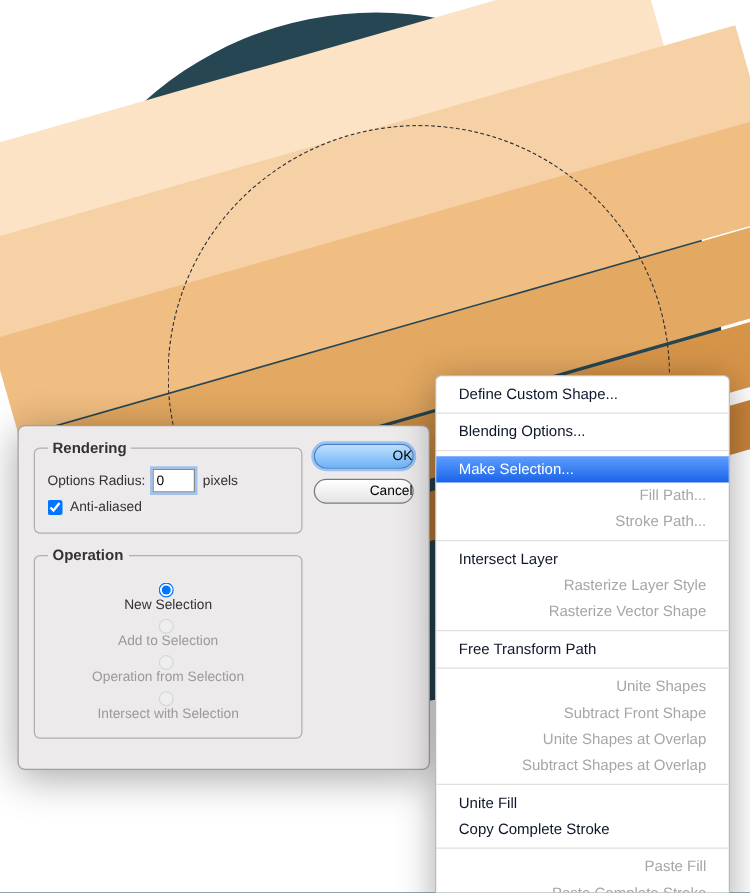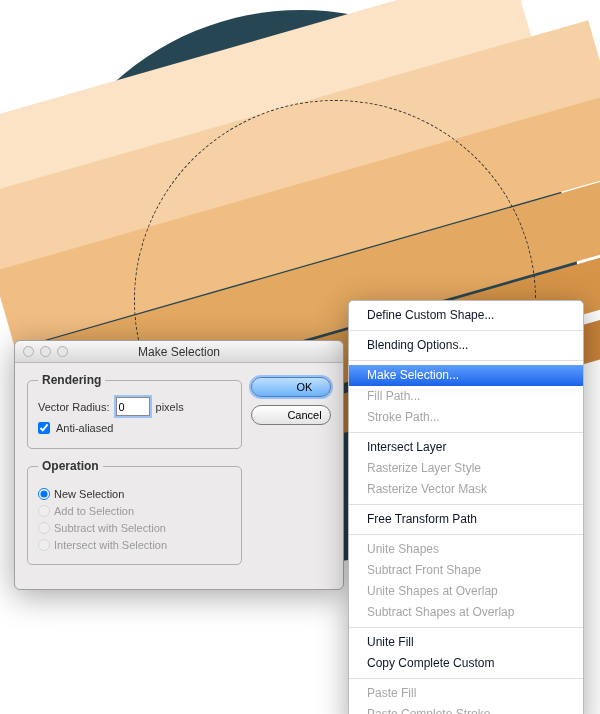--- a/index.html
+++ b/index.html
@@ -79,33 +79,33 @@
   .row{display:flex;align-items:center;gap:6px;margin-bottom:6px;}
   .row label{color:#333;}
   .row input[type="text"]{
     width:34px;height:19px;font-size:11px;
     border:1px solid #8a8a8a;border-radius:0;
     padding:1px 2px;text-align:left;
     box-shadow: 0 0 0 2px #9dc3f2;
   }
   .row input[type="checkbox"]{width:12px;height:12px;margin:0;}
   input[type="radio"]{margin:0 4px 0 0;width:12px;height:12px;}
-  .opt{display:flex;align-items:center;margin:5px 0;color:#333;}
+  .opt{display:flex;align-items:center;margin:5px 0;color:#333;flex-direction:column;}
   .opt.disabled{color:#9a9a9a;}
   .opt.disabled input{opacity:.6}
 
   .dialog-buttons{
     position:absolute; right:12px; top:14px;
     display:flex;flex-direction:column;gap:8px;
     width:80px;
   }
   .btn{
     height:20px;border-radius:10px;
     border:1px solid #7a7a7a;
-    font-size:11px;text-align:center;line-height:18px;
+    font-size:11px;text-align:right;line-height:18px;
     cursor:default;
     padding-left:27px;
   }
   .btn.default{
     background:linear-gradient(#bfe0ff,#6db3f7);
     border-color:#4a7ec2; color:#000;
     box-shadow:0 0 0 2px rgba(96,165,250,.6);
   }
   .btn.normal{
     background:linear-gradient(#ffffff,#e4e4e4);
@@ -121,21 +121,21 @@
     border-radius:5px;
     box-shadow:0 6px 30px rgba(0,0,0,.35);
     padding:4px 0;
     font-size:12px;
   }
   .menu .item{
     padding:2px 18px;
     color:#0f172a;
     line-height:17px;
   }
-  .menu .item.disabled{color:#a6a6a6;}
+  .menu .item.disabled{color:#a6a6a6;text-align:right;}
   .menu .item.highlight{
     background:linear-gradient(#5e9eff,#1a63e8);
     color:#fff;
   }
   .menu .sep{height:1px;background:#e0e0e0;margin:4px 0;}
 </style>
 </head>
 <body>
 
 <div class="illustration">
@@ -145,33 +145,25 @@
       <div class="bar" style="background: rgb(246, 209, 166); left: -40px; top: 185px; width: 640px; height: 80px;"></div>
       <div class="bar" style="background: rgb(240, 189, 130); left: -20px; top: 260px; width: 660px; height: 80px;"></div>
       <div class="bar" style="background: rgb(227, 168, 97); left: 30px; top: 330px; width: 640px; height: 70px;"></div>
       <div class="bar" style="background: rgb(214, 148, 73); left: 90px; top: 388px; width: 560px; height: 50px;"></div>
       <div class="bar" style="background: rgb(200, 130, 58); left: 160px; top: 430px; width: 480px; height: 38px;"></div>
     </div>
   <div class="sel-ellipse"></div>
 </div>
 
 <div class="dialog">
-  <div class="titlebar">
-    <div class="traffic">
-      <span></span>
-      <span></span>
-      <span></span>
-    </div>
-    <span>Make Selection</span>
-  </div>
   <div class="body">
     <fieldset>
       <legend>Rendering</legend>
       <div class="row">
-        <label>Vector Radius:</label>
+        <label>Options Radius:</label>
         <input type="text" value="0" style="">
         <label>pixels</label>
       </div>
       <div class="row">
         <input type="checkbox" checked="" style="">
         <label>Anti-aliased</label>
       </div>
     </fieldset>
 
     <fieldset>
@@ -180,21 +172,21 @@
           <label class="opt">
             <input type="radio" name="op" checked="" style="">
             <span>New Selection</span>
           </label>
           <label class="opt disabled">
             <input type="radio" name="op" disabled="" style="">
             <span>Add to Selection</span>
           </label>
           <label class="opt disabled">
             <input type="radio" name="op" disabled="" style="">
-            <span>Subtract with Selection</span>
+            <span>Operation from Selection</span>
           </label>
           <label class="opt disabled">
             <input type="radio" name="op" disabled="" style="">
             <span>Intersect with Selection</span>
           </label>
         </div>
     </fieldset>
 
     <div class="dialog-buttons">
       <div class="btn default">OK</div>
@@ -207,27 +199,27 @@
     <div class="item">Define Custom Shape...</div>
     <div class="sep"></div>
     <div class="item">Blending Options...</div>
     <div class="sep"></div>
     <div class="item highlight">Make Selection...</div>
     <div class="item disabled">Fill Path...</div>
     <div class="item disabled">Stroke Path...</div>
     <div class="sep"></div>
     <div class="item">Intersect Layer</div>
     <div class="item disabled">Rasterize Layer Style</div>
-    <div class="item disabled">Rasterize Vector Mask</div>
+    <div class="item disabled">Rasterize Vector Shape</div>
     <div class="sep"></div>
     <div class="item">Free Transform Path</div>
     <div class="sep"></div>
     <div class="item disabled">Unite Shapes</div>
     <div class="item disabled">Subtract Front Shape</div>
     <div class="item disabled">Unite Shapes at Overlap</div>
     <div class="item disabled">Subtract Shapes at Overlap</div>
     <div class="sep"></div>
     <div class="item">Unite Fill</div>
-    <div class="item">Copy Complete Custom</div>
+    <div class="item">Copy Complete Stroke</div>
     <div class="sep"></div>
     <div class="item disabled">Paste Fill</div>
     <div class="item disabled">Paste Complete Stroke</div>
   </div>
 
 </body></html>

